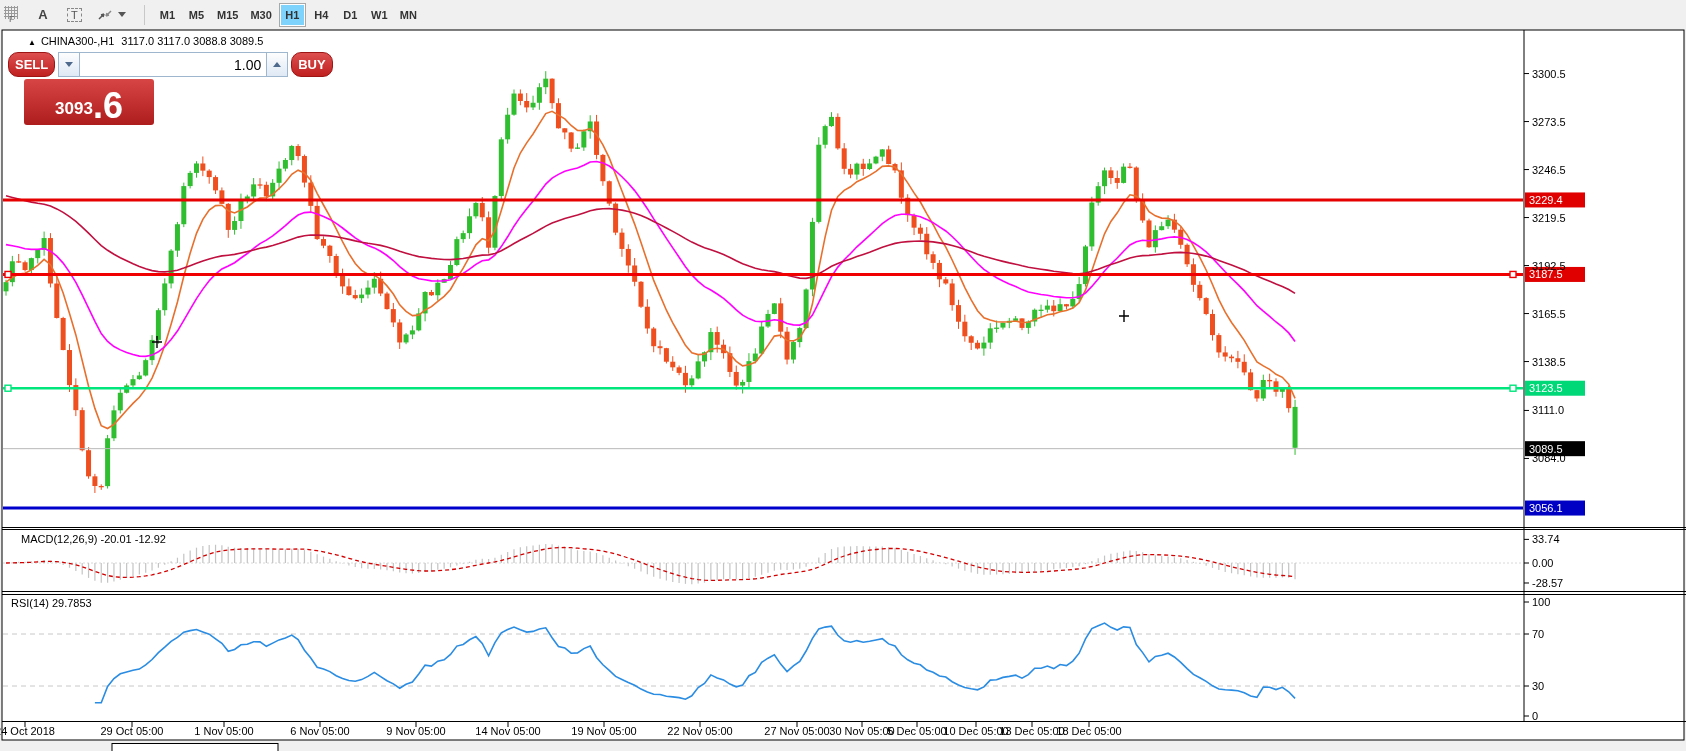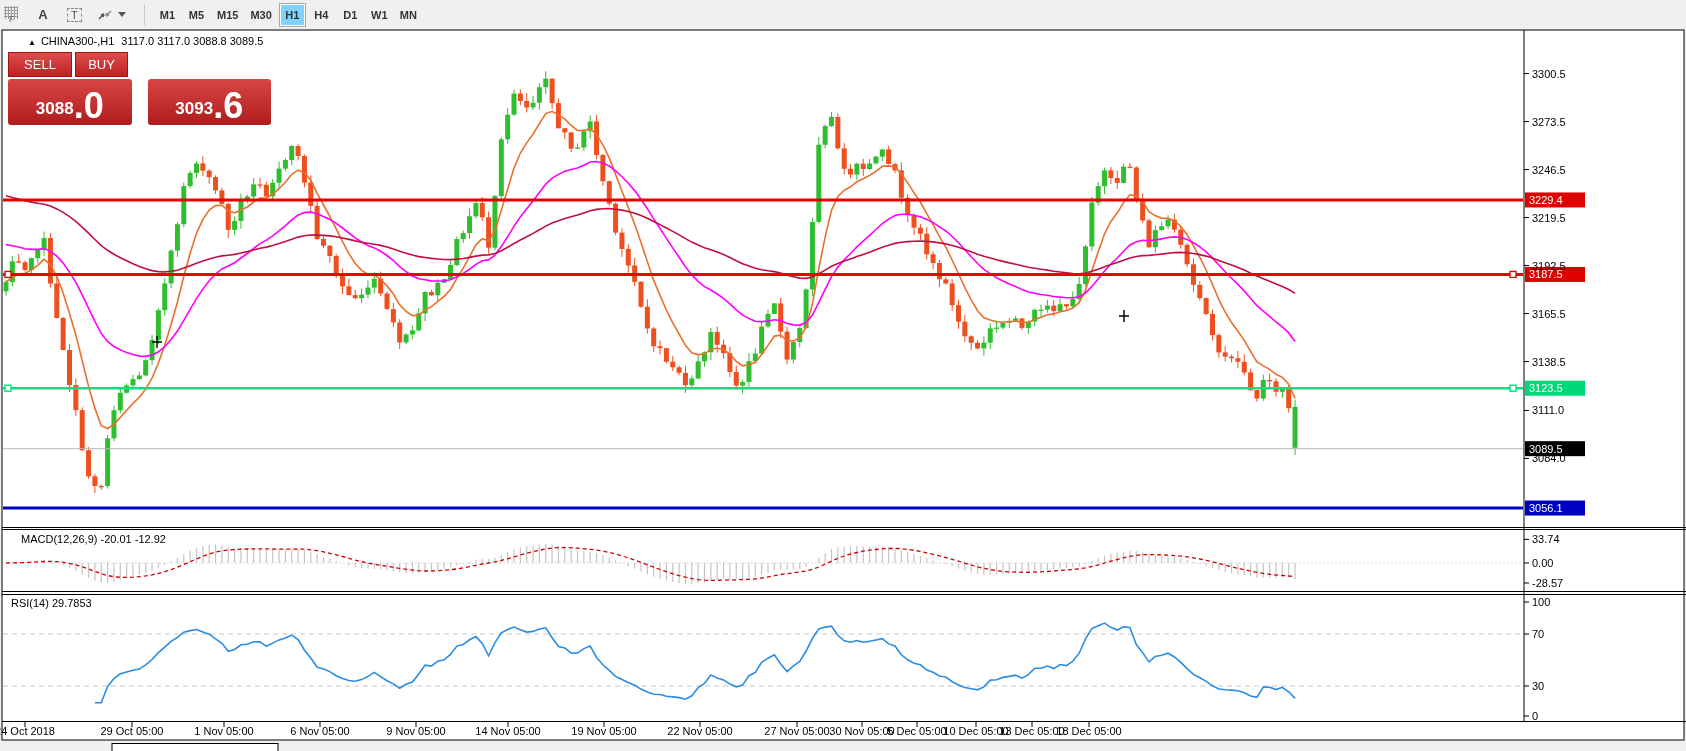--- a/index.html
+++ b/index.html
@@ -28,22 +28,22 @@
       padding:0 4px;margin:0 1px;cursor:pointer;}
   .tf.active{background:#7dd3fc;border:1px solid #a8a8a8;box-shadow:inset 0 0 0 1px #fff;}
 
   
   .chart-title{position:absolute;left:28px;top:35px;font-size:11px;color:#000;white-space:nowrap;}
   .chart-title .collapse{font-size:8px;margin-right:5px;cursor:pointer;}
   .chart-title .ohlc{margin-left:7px;}
 
   .trade-panel{position:absolute;left:8px;top:52px;width:263px;z-index:5;}
   .tp-row1{display:flex;height:25px;}
-  .tp-btn{border:1px solid #9d1515;border-radius:0;color:#fff;font-family:"Liberation Sans",sans-serif;
-          font-size:13px;font-weight:normal;background:linear-gradient(#dd4f4f,#c02020);cursor:pointer;}
+  .tp-btn{border:1px solid #9d1515;border-radius:10px;color:#fff;font-family:"Liberation Sans",sans-serif;
+          font-size:13px;font-weight:bold;background:linear-gradient(#dd4f4f,#c02020);cursor:pointer;}
   .tp-btn.sell{width:64px;}
   .tp-btn.buy{width:53px;margin-left:3px;}
   .vol-group{flex:1;display:flex;margin-left:3px;height:25px;}
   .spin{width:22px;border:1px solid #9eb6ce;background:linear-gradient(#fdfdfd,#dfe9f5);
         display:flex;align-items:center;justify-content:center;cursor:pointer;}
   .arr-down{width:0;height:0;border-left:4px solid transparent;border-right:4px solid transparent;border-top:5px solid #4d6a8d;}
   .arr-up{width:0;height:0;border-left:4px solid transparent;border-right:4px solid transparent;border-bottom:5px solid #4d6a8d;}
   .vol-input{flex:1;border:1px solid #9eb6ce;border-left:none;border-right:none;
              font-family:"Liberation Sans",sans-serif;font-size:14px;text-align:right;padding:0 5px 0 0;color:#000;min-width:0;}
   .tp-row2{display:flex;margin-top:2px;height:46px;}
@@ -823,27 +823,32 @@
       </div>
   </div>
 
   <div class="chart-title">
     <span class="collapse">▲</span><span>CHINA300-,H1</span><span class="ohlc">3117.0 3117.0 3088.8 3089.5</span>
   </div>
 
   <div class="trade-panel">
     <div class="tp-row1">
       <button class="tp-btn sell">SELL</button>
+      <div class="vol-group">
+        <button class="spin">
+            <span class="arr-down"></span>
+          </button>
+        <input class="vol-input" value="1.00" style="">
+        <button class="spin">
+            <span class="arr-up"></span>
+          </button>
+      </div>
       <button class="tp-btn buy">BUY</button>
     </div>
     <div class="tp-row2">
-      <div class="tp-price sellp">
-        <span class="pi">3088</span>
-          <span class="pd">.0</span>
-      </div>
       <div class="tp-price buyp">
         <span class="pi">3093</span>
           <span class="pd">.6</span>
       </div>
     </div>
   </div>
 
 
   <div class="panel-label macd">MACD(12,26,9) -20.01 -12.92</div>
   <div class="panel-label rsi">RSI(14) 29.7853</div>

